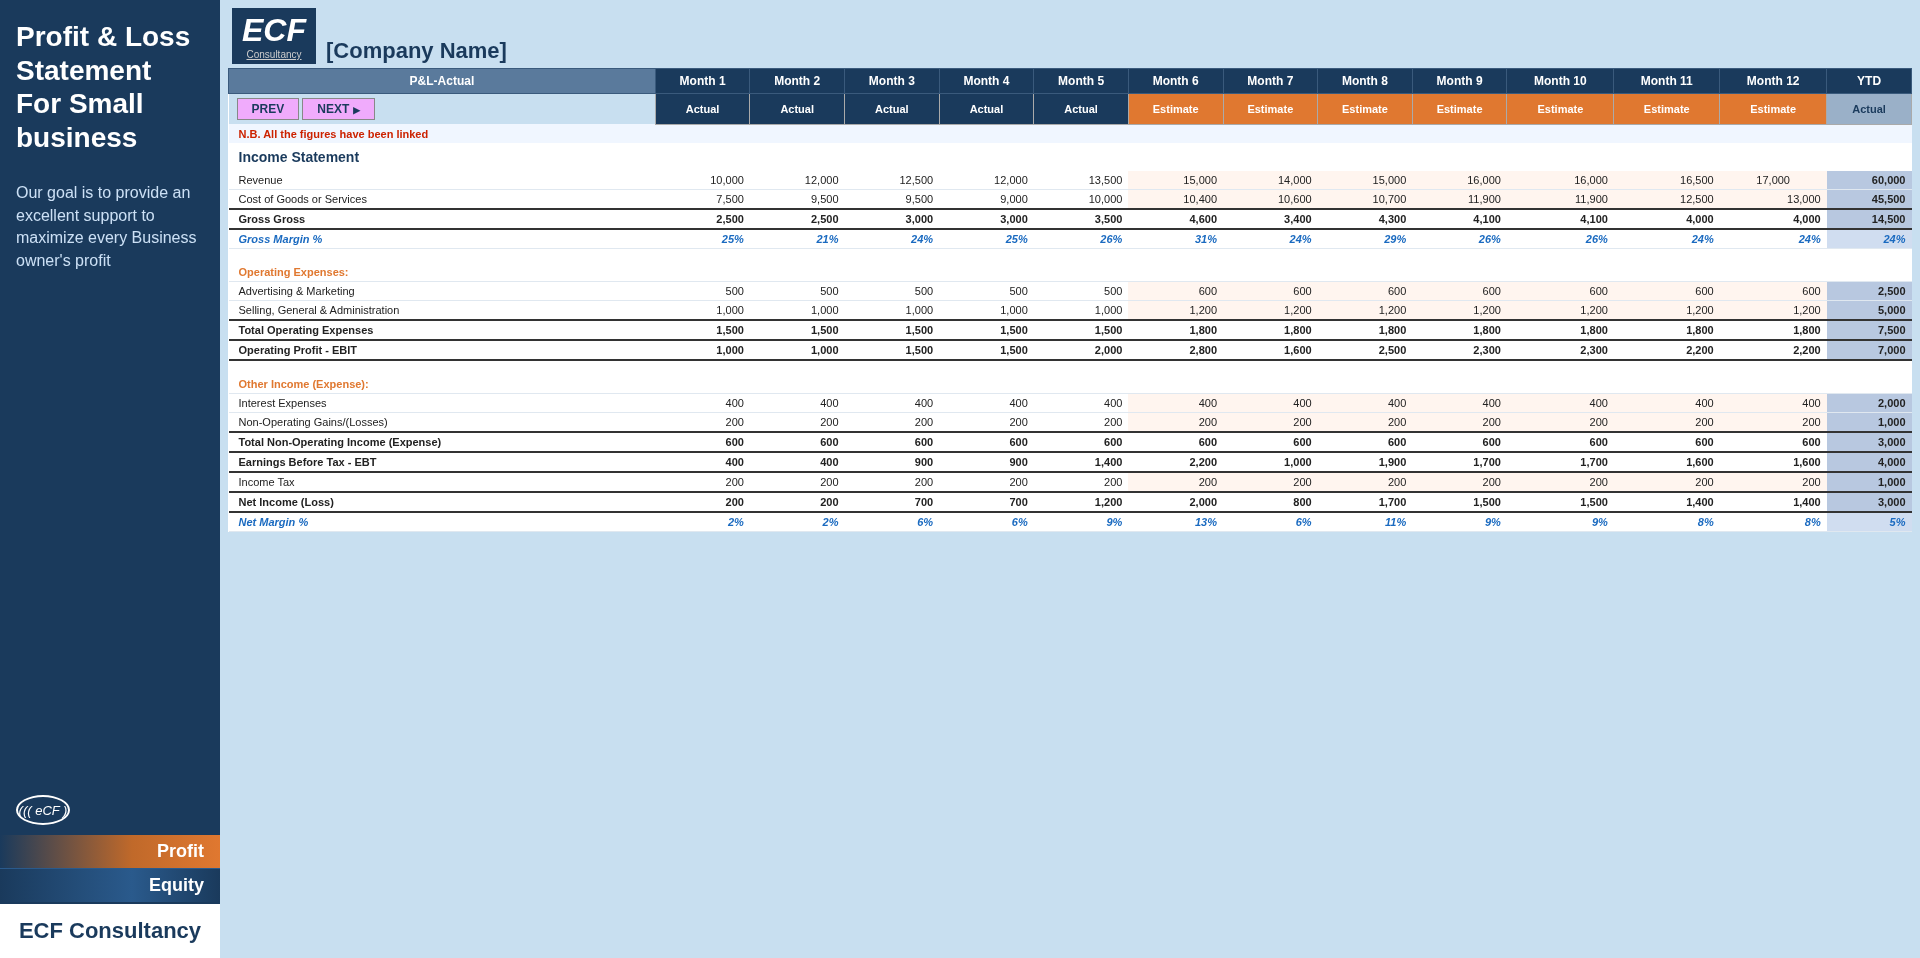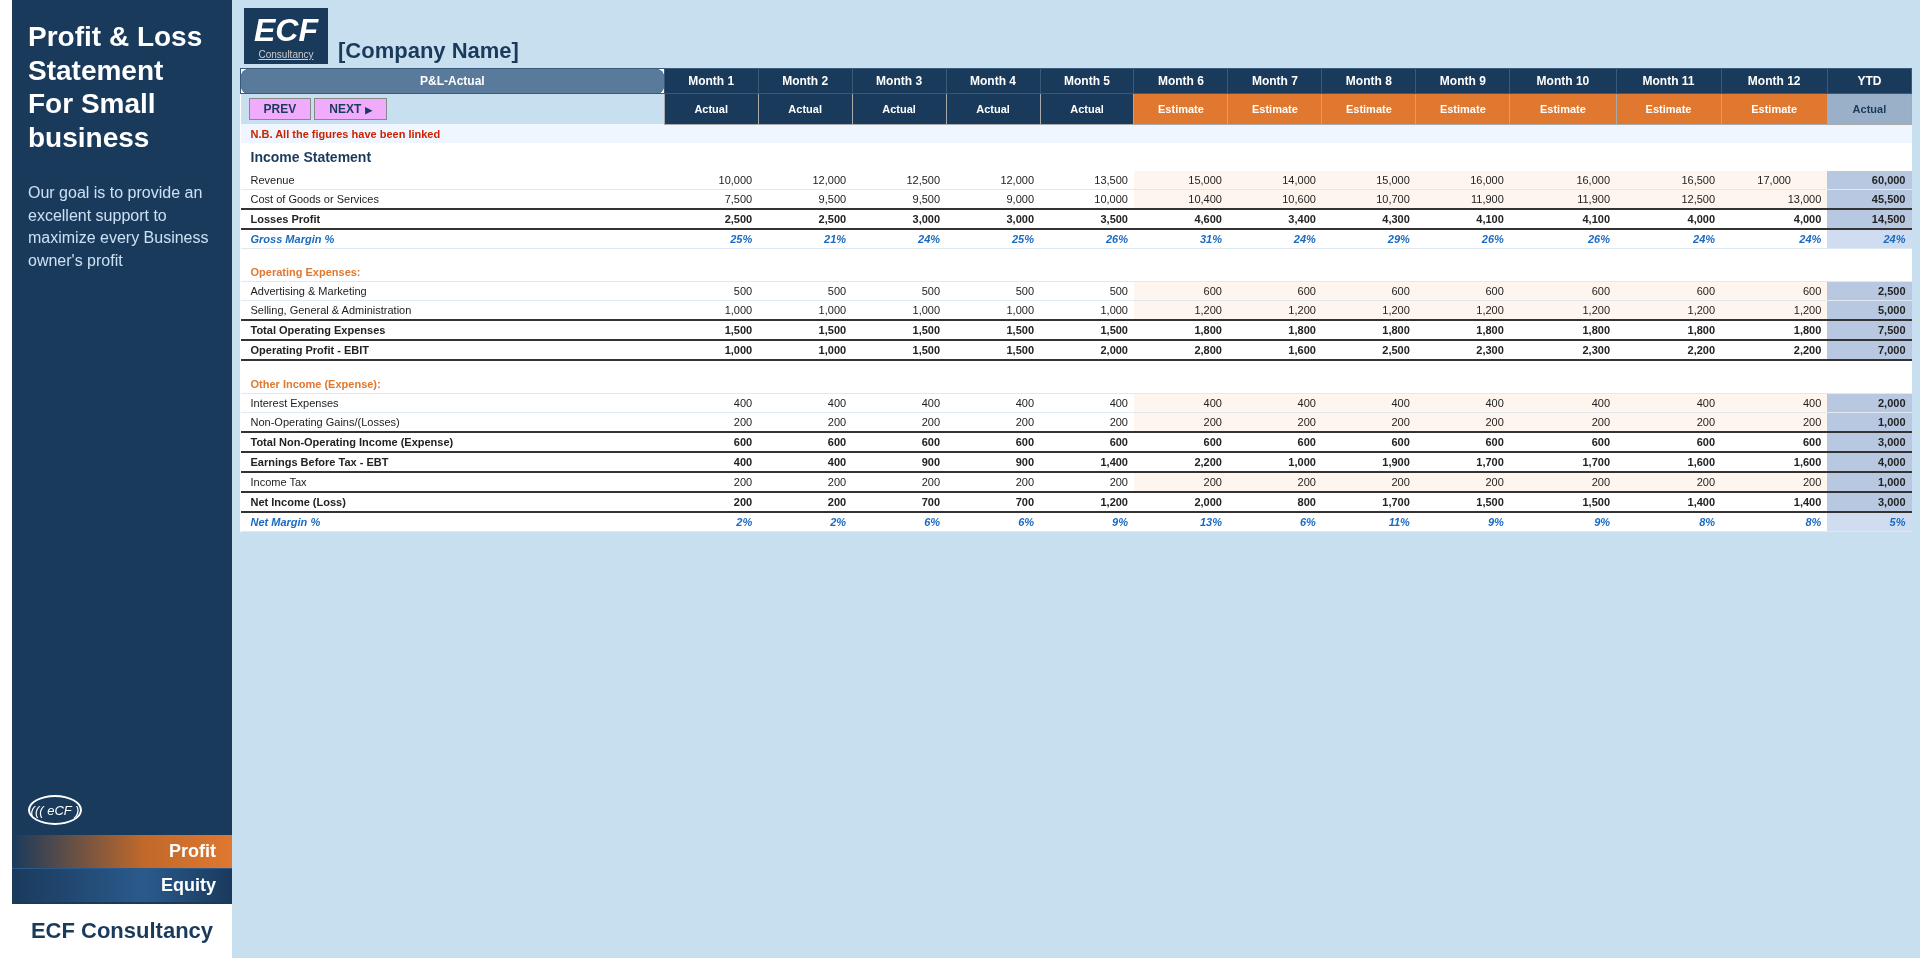--- a/index.html
+++ b/index.html
@@ -7,21 +7,20 @@
 
     
     .sidebar {
       width: 220px;
       min-width: 220px;
       background: #1a3a5c;
       color: #fff;
       display: flex;
       flex-direction: column;
       padding: 0;
-      margin-left: 12px;
     }
     .sidebar-title {
       background: #1a3a5c;
       padding: 20px 16px 16px 16px;
       font-size: 28px;
       font-weight: bold;
       line-height: 1.2;
       flex: 0 0 auto;
     }
     .sidebar-description {
@@ -236,21 +235,20 @@
       height: 8px;
       background: #fff;
     }
     
     .pl-label-cell {
       background: #5a7a9c;
       color: #fff;
       font-weight: bold;
       text-align: center;
       font-size: 14px;
-      border-radius: 8px;
     }
   </style>
 </head>
 <body>
 
 <div class="sidebar">
   <div class="sidebar-title">Profit &amp; Loss Statement For Small business</div>
   <div class="sidebar-description">Our goal is to provide an excellent support to maximize every Business owner's profit</div>
   <div class="sidebar-logo">
     <div class="logo-circle">((( eCF )</div>
@@ -352,21 +350,21 @@
             <td style="background: rgb(255, 245, 239);">10,400</td>
             <td style="background: rgb(255, 245, 239);">10,600</td>
             <td style="background: rgb(255, 245, 239);">10,700</td>
             <td style="background: rgb(255, 245, 239);">11,900</td>
             <td style="background: rgb(255, 245, 239);">11,900</td>
             <td style="background: rgb(255, 245, 239);">12,500</td>
             <td style="background: rgb(255, 245, 239);">13,000</td>
             <td class="ytd-cell">45,500</td>
           </tr>
           <tr class="data-row bold">
-            <td class="label">Losses Profit</td>
+            <td class="label">Gross Gross</td>
             <td>2,500</td>
             <td>2,500</td>
             <td>3,000</td>
             <td>3,000</td>
             <td>3,500</td>
             <td>4,600</td>
             <td>3,400</td>
             <td>4,300</td>
             <td>4,100</td>
             <td>4,100</td>

